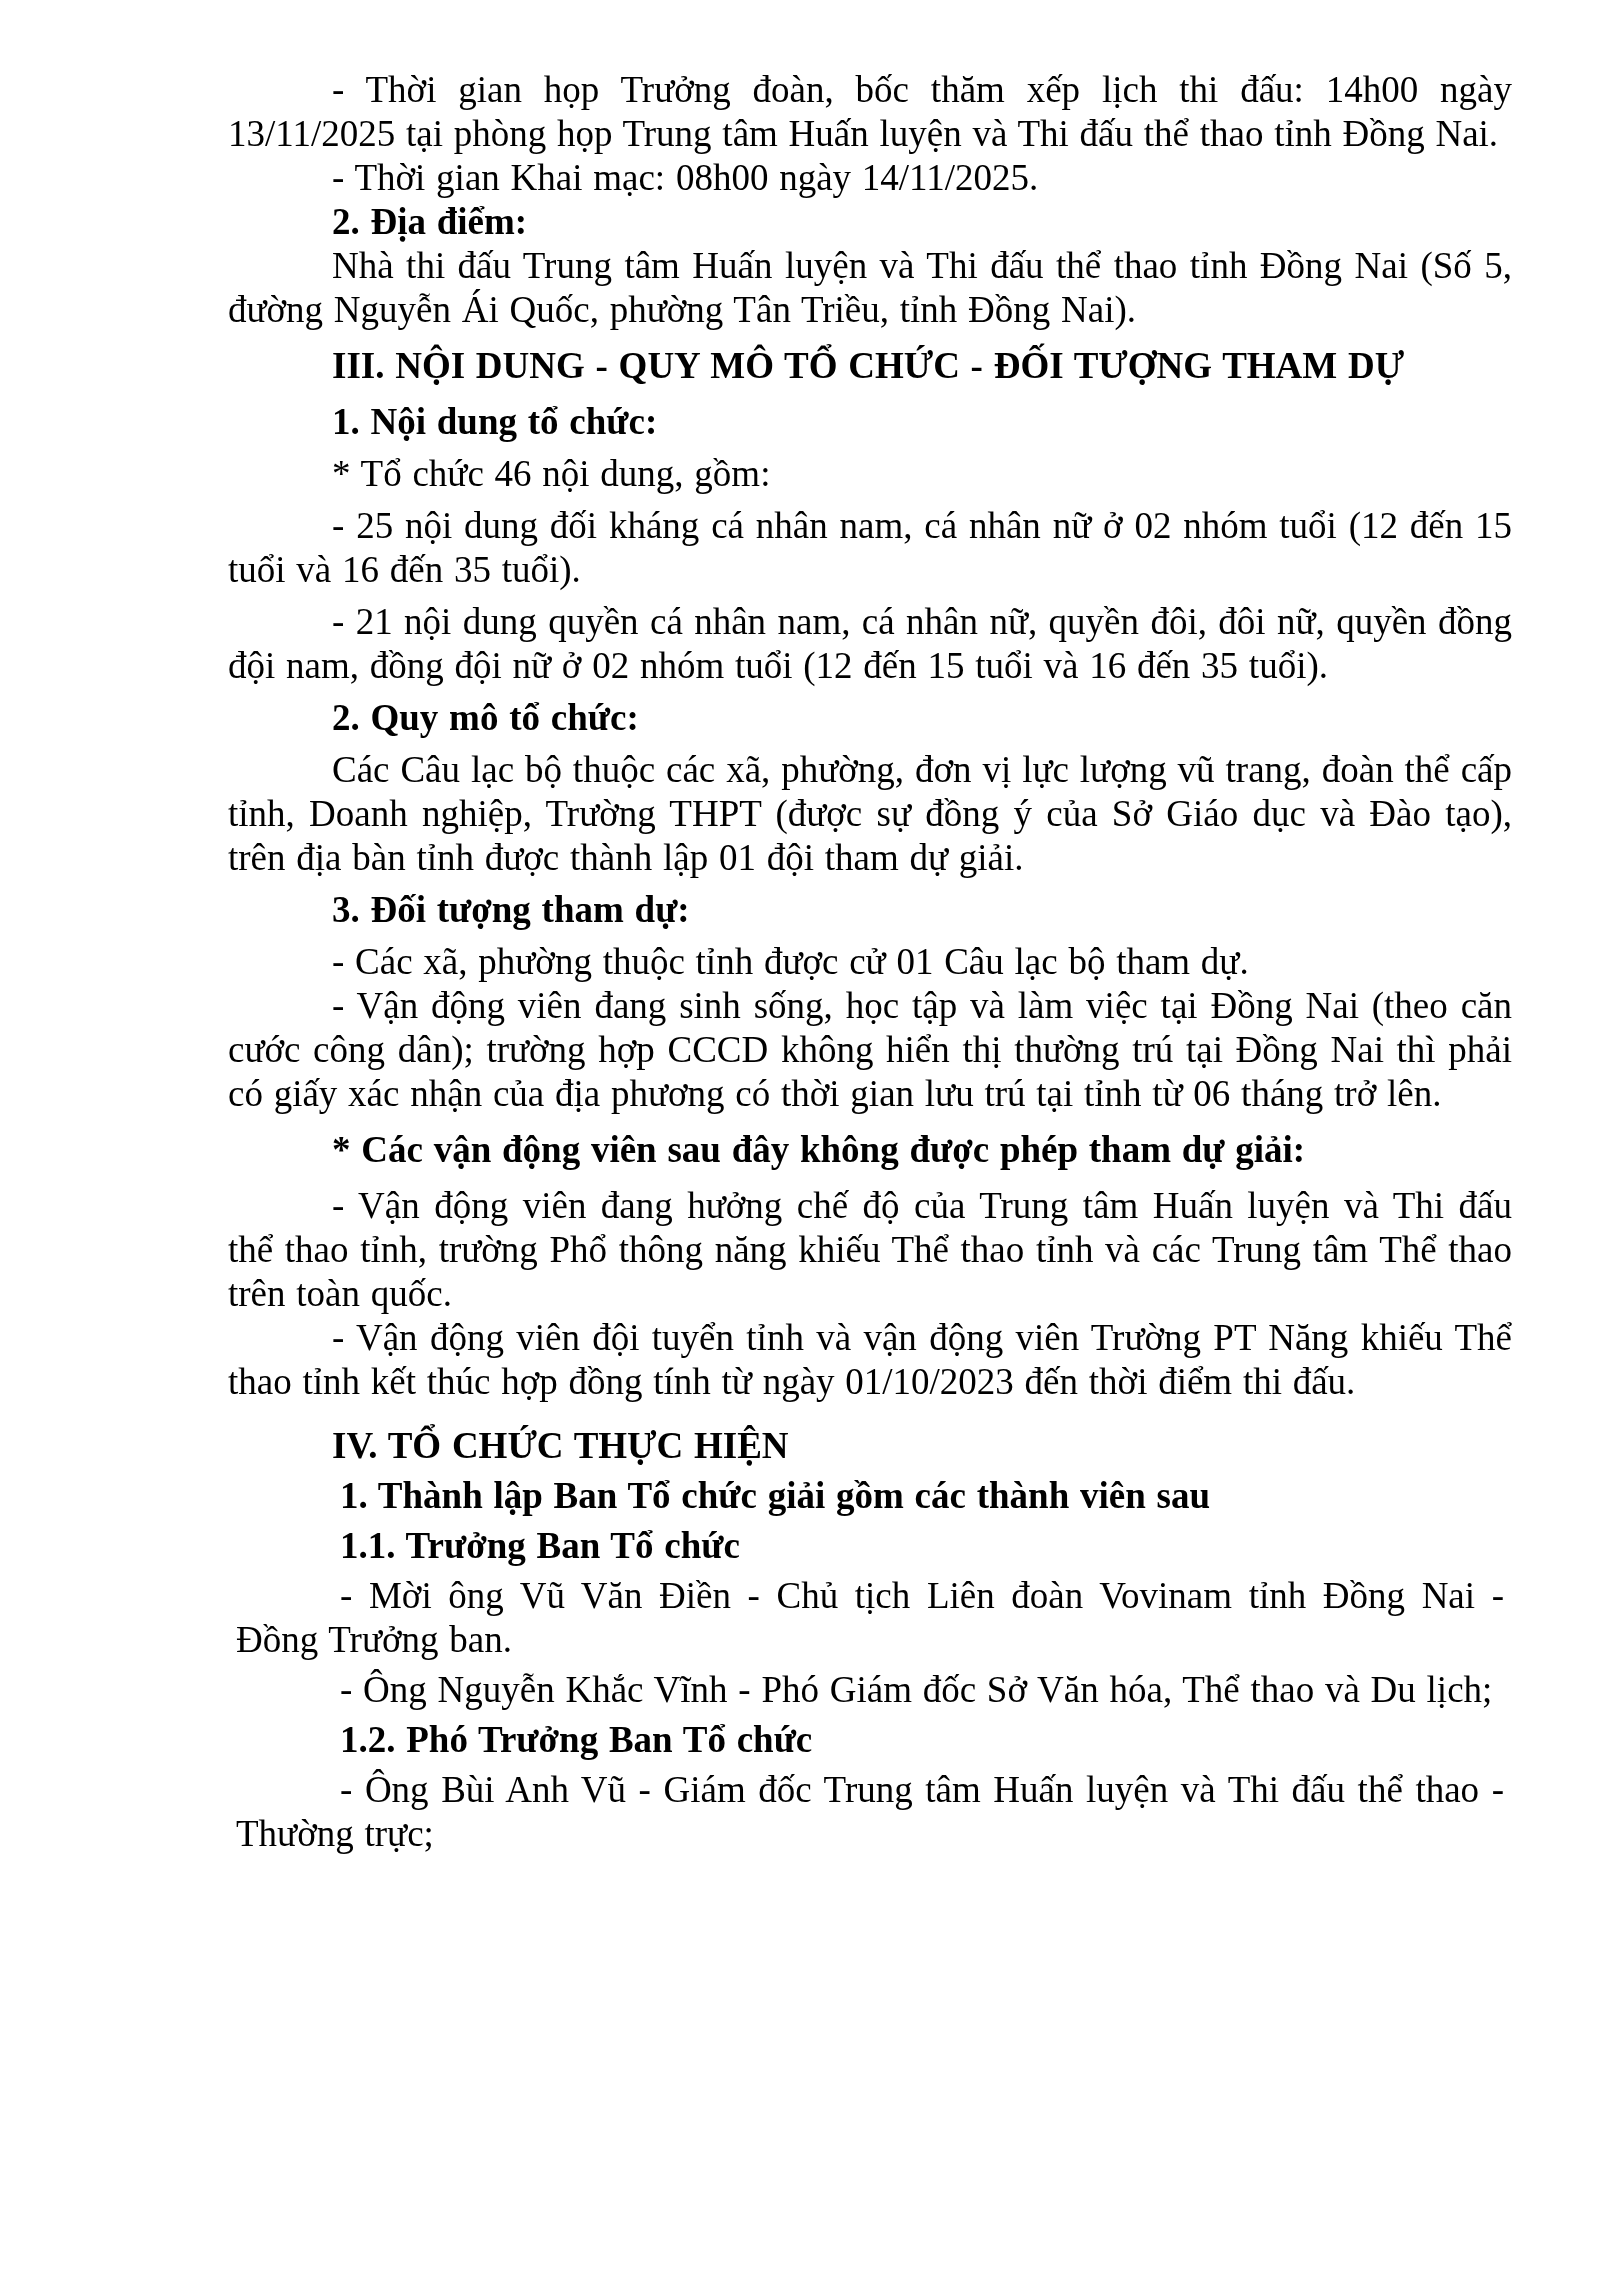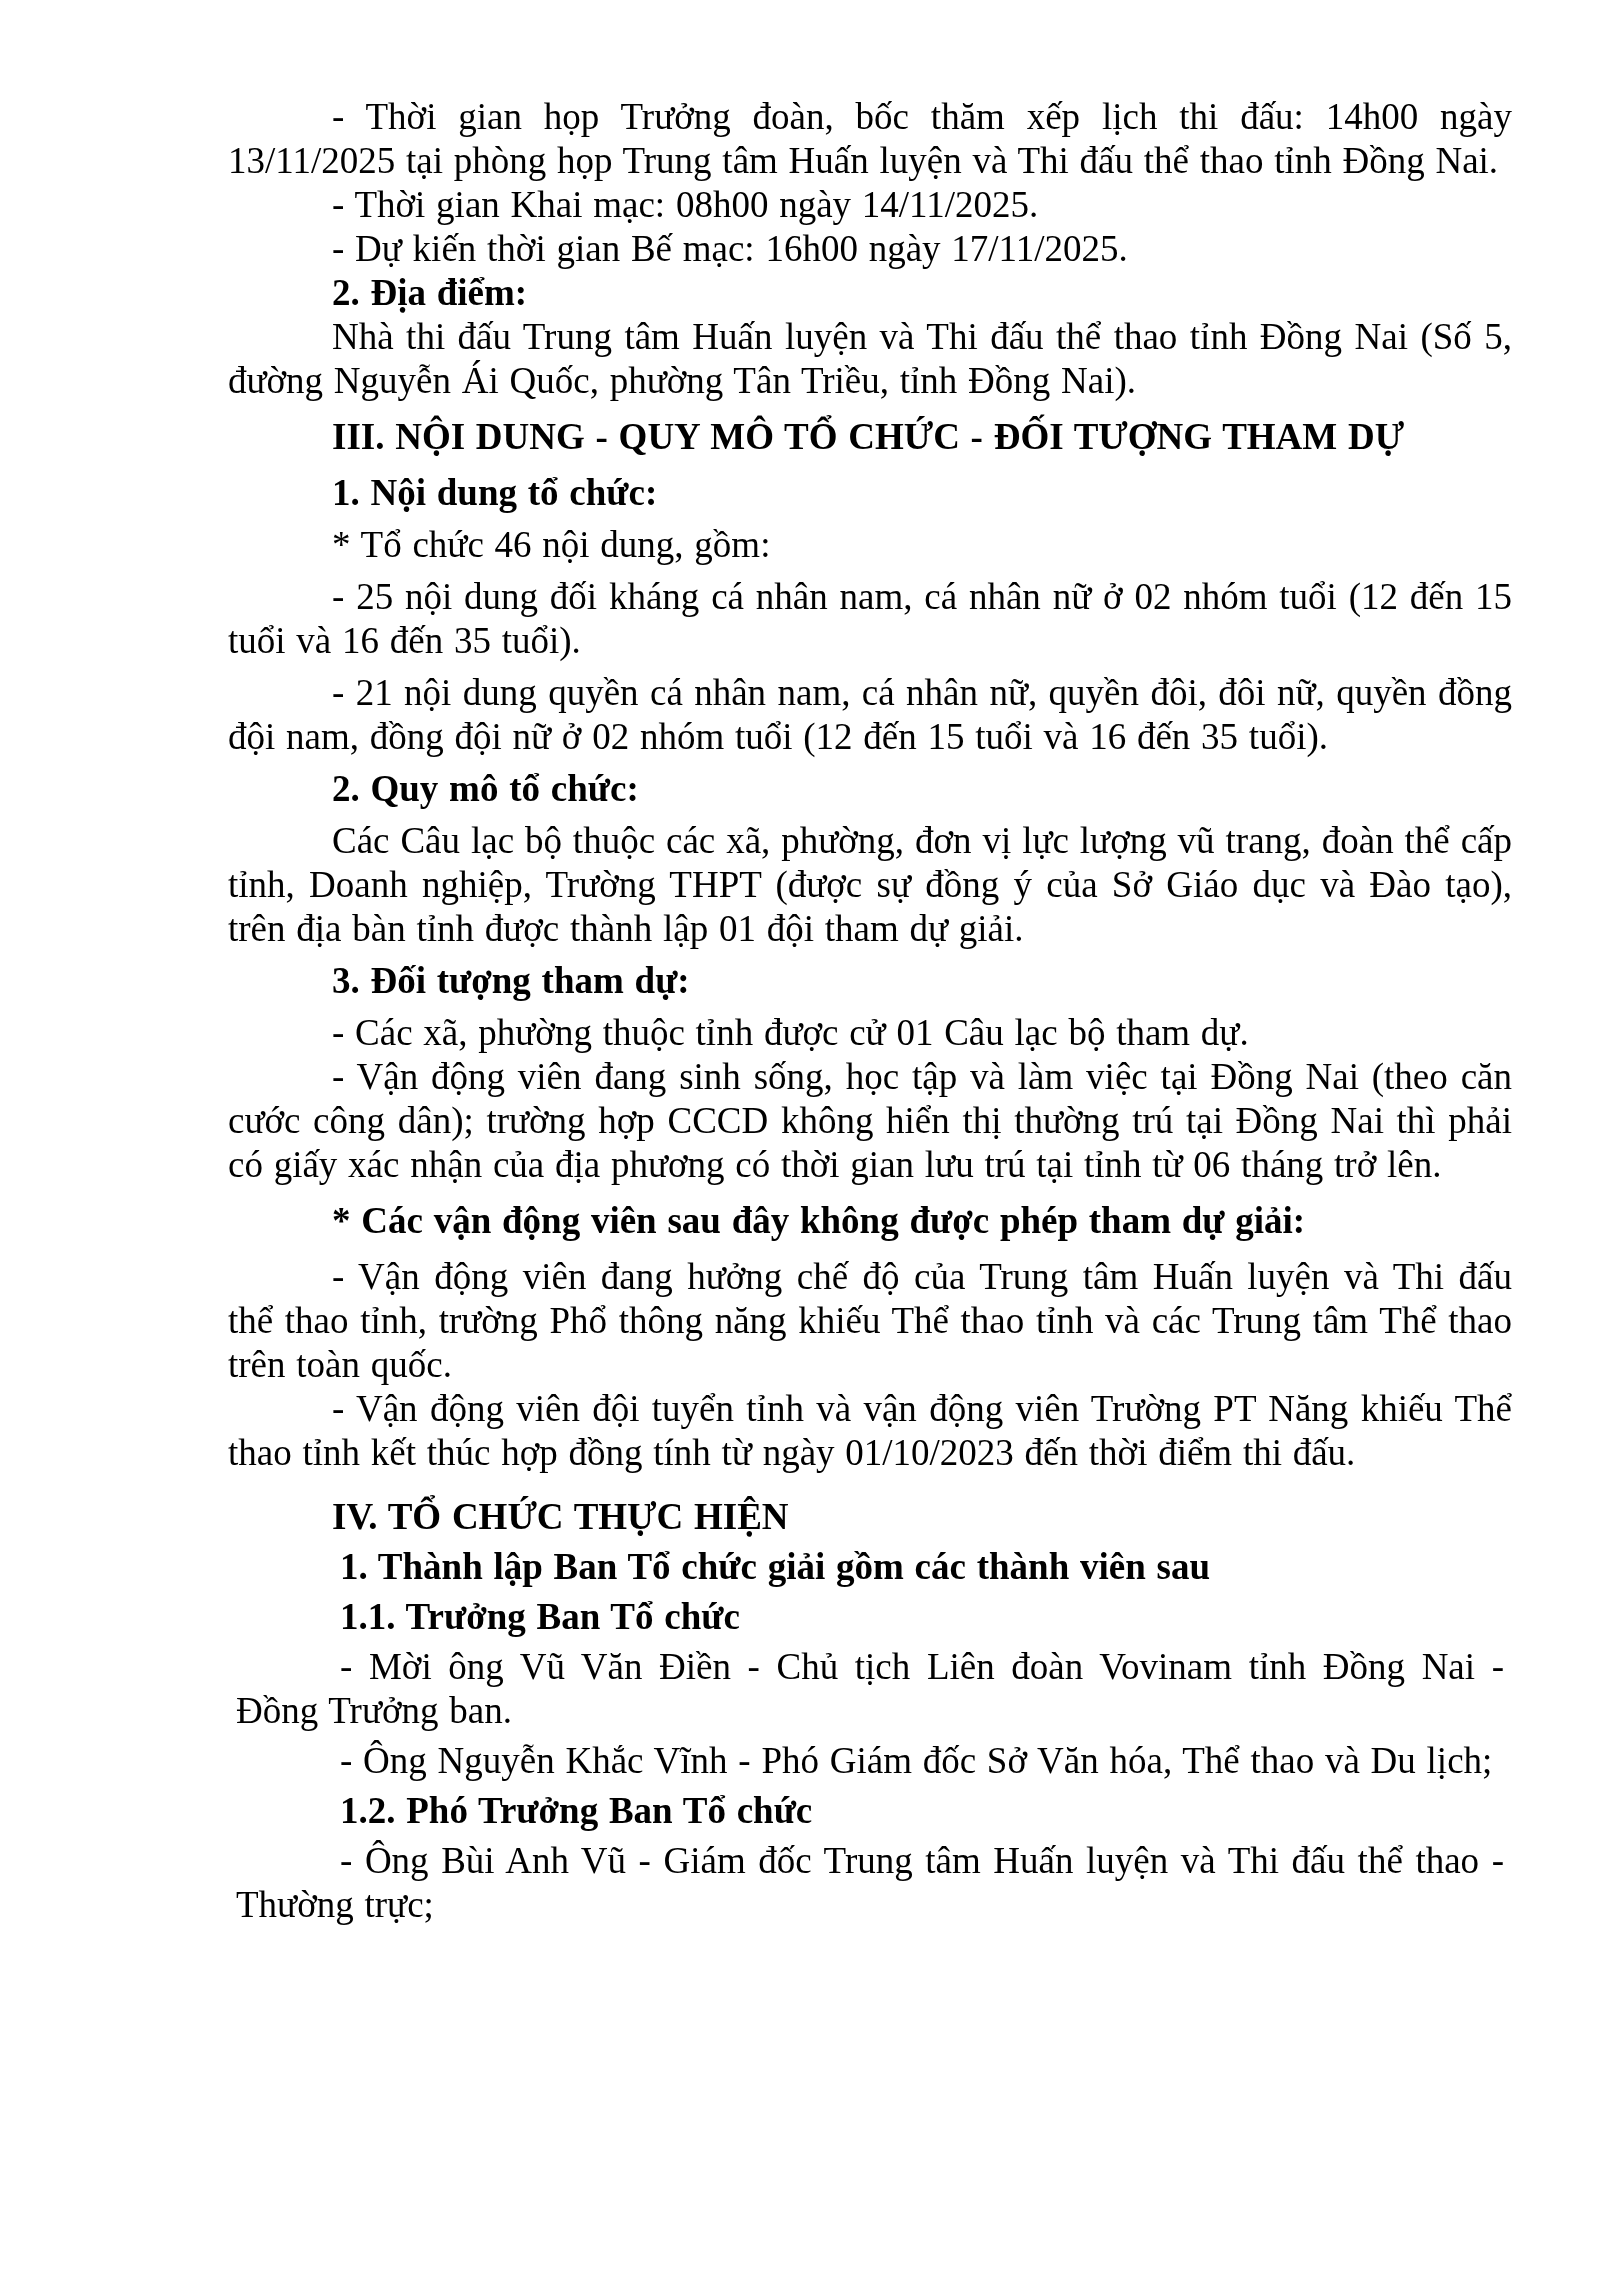--- a/index.html
+++ b/index.html
@@ -11,21 +11,21 @@
     width: 1616px;
     height: 2284px;
     font-family: "Liberation Serif", "DejaVu Serif", serif;
     color: #000000;
     overflow: hidden;
   }
   .page {
     box-sizing: border-box;
     width: 1616px;
     height: 1892px;
-    padding: 95px 104px 30px 228px;
+    padding: 68px 104px 30px 228px;
     background: #ffffff;
   }
   .doc-body p {
     margin: 0;
     font-size: 37px;
     line-height: 44px;
     text-align: justify;
     text-indent: 104px;
     word-spacing: 1.5px;
   }
@@ -36,21 +36,20 @@
   .doc-body p.end { margin: 6px 8px; }
   .doc-body p.end_first { margin: 20px 0 6px 0; }
 </style>
 </head>
 <body>
 
 <div class="page">
   <div class="doc-body" id="doc-body">
       <p class="tight">- Thời gian họp Trưởng đoàn, bốc thăm xếp lịch thi đấu: 14h00 ngày 13/11/2025 tại phòng họp Trung tâm Huấn luyện và Thi đấu thể thao tỉnh Đồng Nai.</p>
       <p class="tight">- Thời gian Khai mạc: 08h00 ngày 14/11/2025.</p>
-      <p class="tight">- Dự kiến thời gian Bế mạc: 16h00 ngày 17/11/2025.</p>
       <p class="tight bold">2. Địa điểm:</p>
       <p class="tight">Nhà thi đấu Trung tâm Huấn luyện và Thi đấu thể thao tỉnh Đồng Nai (Số 5, đường Nguyễn Ái Quốc, phường Tân Triều, tỉnh Đồng Nai).</p>
       <p class="half bold">III. NỘI DUNG - QUY MÔ TỔ CHỨC - ĐỐI TƯỢNG THAM DỰ</p>
       <p class="loose bold">1. Nội dung tổ chức:</p>
       <p class="loose">* Tổ chức 46 nội dung, gồm:</p>
       <p class="loose">- 25 nội dung đối kháng cá nhân nam, cá nhân nữ ở 02 nhóm tuổi (12 đến 15 tuổi và 16 đến 35 tuổi).</p>
       <p class="loose">- 21 nội dung quyền cá nhân nam, cá nhân nữ, quyền đôi, đôi nữ, quyền đồng đội nam, đồng đội nữ ở 02 nhóm tuổi (12 đến 15 tuổi và 16 đến 35 tuổi).</p>
       <p class="loose bold">2. Quy mô tổ chức:</p>
       <p class="loose">Các Câu lạc bộ thuộc các xã, phường, đơn vị lực lượng vũ trang, đoàn thể cấp tỉnh, Doanh nghiệp, Trường THPT (được sự đồng ý của Sở Giáo dục và Đào tạo), trên địa bàn tỉnh được thành lập 01 đội tham dự giải.</p>
       <p class="loose bold">3. Đối tượng tham dự:</p>

